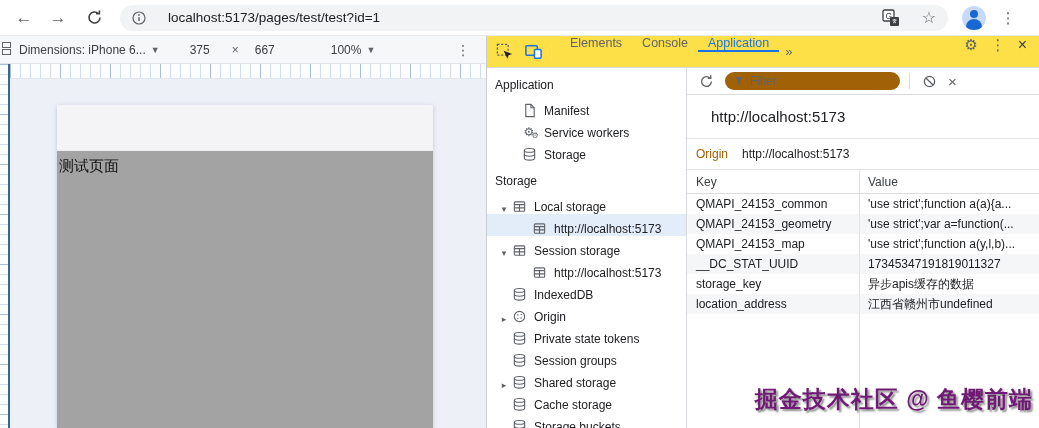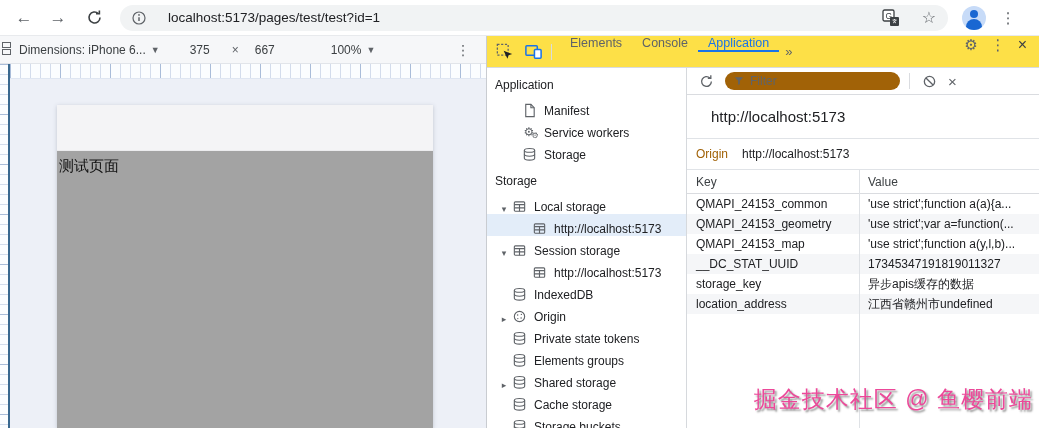--- a/index.html
+++ b/index.html
@@ -114,22 +114,22 @@
   .origin-row { height:31px; display:flex; align-items:center; padding-left:9px; gap:14px; font-size:12px; border-bottom:1px solid #e0e3e7; flex:none; }
   .origin-label { color:#a16207; }
   .kv-table { flex:1; position:relative; font-size:12px; }
   .kv-table::before { content:""; position:absolute; left:172px; top:0; bottom:0; width:1px; background:#dfe2e6; }
   .kv-row { display:flex; height:20px; align-items:center; }
   .kv-row.header { height:24px; border-bottom:1px solid #dadce0; color:#3c4043; }
   .kv-row.data:nth-child(odd) { background:#f5f6f8; }
   .kv-key { width:172px; padding-left:9px; white-space:nowrap; overflow:hidden; flex:none; }
   .kv-val { flex:1; padding-left:9px; white-space:nowrap; overflow:hidden; }
   .watermark {
-    position:absolute; right:6px; bottom:13px; font-size:23px; font-weight:normal; letter-spacing:1px;
-    color:#ec4899; text-shadow:2px 2px 2px #8f8f8f, -1px -1px 0px #ffffff; white-space:nowrap; pointer-events:none;
+    position:absolute; right:6px; bottom:13px; font-size:23px; font-weight:bold; letter-spacing:1px;
+    color:#701a75; text-shadow:2px 2px 2px #8f8f8f, -1px -1px 0px #ffffff; white-space:nowrap; pointer-events:none;
   }
 </style>
 </head>
 <body>
 
 <div class="screen">
 
   <div class="browser-bar">
     <span class="nav-btn">←</span>
     <span class="nav-btn fwd">→</span>
@@ -327,21 +327,21 @@
           </div>
           <div class="tree-row pad-l1">
             <span class="expander"></span>
             <span class="ticon">
                 <svg width="15" height="15" viewBox="0 0 16 16" fill="none" stroke="#5f6368" stroke-width="1.2">
                   <ellipse cx="8" cy="3.6" rx="5.5" ry="2"></ellipse>
                   <path d="M2.5 3.6v4.2c0 1.1 2.5 2 5.5 2s5.5-.9 5.5-2V3.6"></path>
                   <path d="M2.5 7.8v4.2c0 1.1 2.5 2 5.5 2s5.5-.9 5.5-2V7.8"></path>
                 </svg>
               </span>
-            <span class="tlabel">Elements groups</span>
+            <span class="tlabel">Session groups</span>
           </div>
           <div class="tree-row pad-l1">
             <span class="expander">▸</span>
             <span class="ticon">
                 <svg width="15" height="15" viewBox="0 0 16 16" fill="none" stroke="#5f6368" stroke-width="1.2">
                   <ellipse cx="8" cy="3.6" rx="5.5" ry="2"></ellipse>
                   <path d="M2.5 3.6v4.2c0 1.1 2.5 2 5.5 2s5.5-.9 5.5-2V3.6"></path>
                   <path d="M2.5 7.8v4.2c0 1.1 2.5 2 5.5 2s5.5-.9 5.5-2V7.8"></path>
                 </svg>
               </span>

